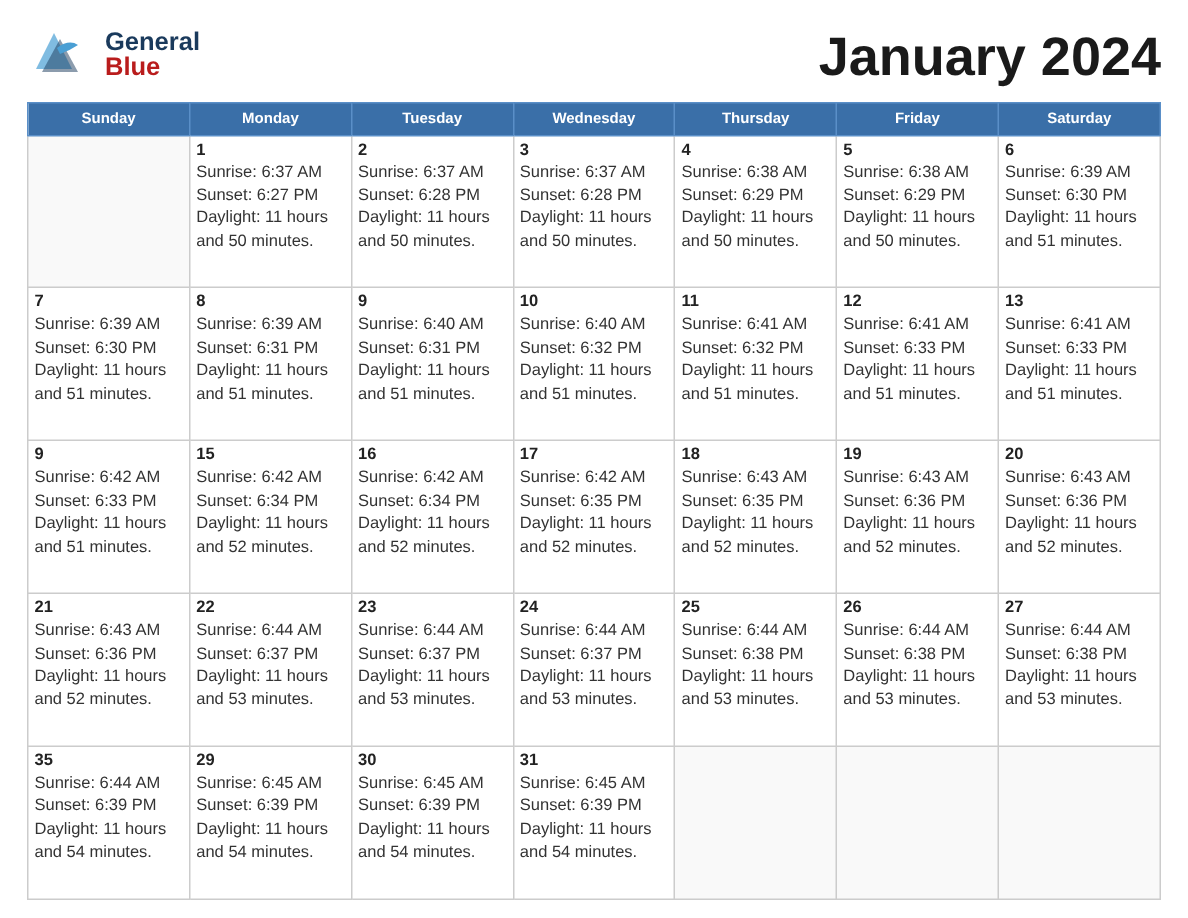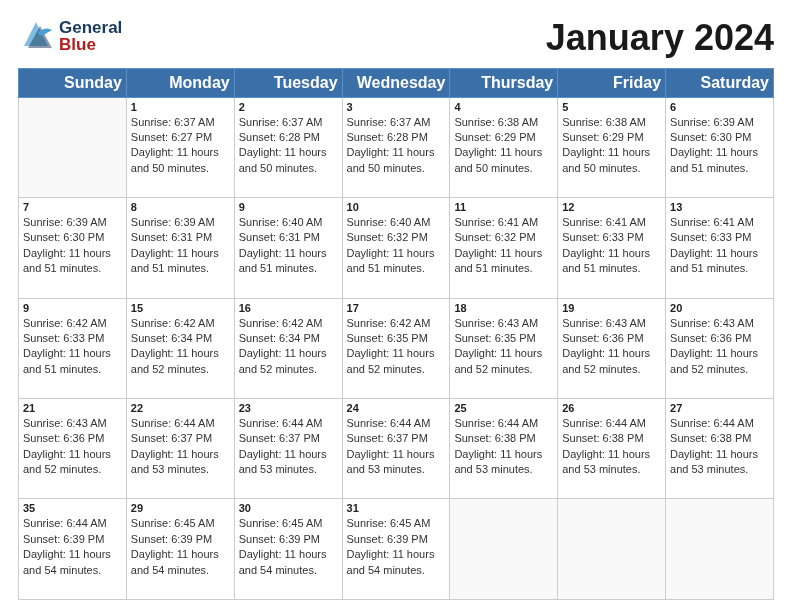--- a/index.html
+++ b/index.html
@@ -39,24 +39,24 @@
     .calendar {
       flex: 1;
       border: 1px solid #ccc;
       border-collapse: collapse;
       width: 100%;
       table-layout: fixed;
     }
     .calendar th {
       background: #3a6fa8;
       color: #fff;
-      font-size: 16px;
+      font-size: 10px;
       font-weight: bold;
       padding: 5px 4px;
-      text-align: right;
+      text-align: center;
       border: 1px solid #5a8fc8;
     }
     .calendar td {
       border: 1px solid #ccc;
       vertical-align: top;
       padding: 3px 4px;
       font-size: 9.5px;
       color: #222;
       height: 82px;
     }
@@ -69,21 +69,21 @@
       margin-bottom: 2px;
     }
     .day-info {
       font-size: 11px;
       line-height: 1.4;
       color: #333;
     }
     .logo-wrapper {
       display: flex;
       align-items: center;
-      gap: 5px;
+      gap: 16px;
     }
     .logo-icon {
       display: inline-block;
       width: 36px;
       height: 36px;
     }
     .logo-label {
       display: flex;
       flex-direction: column;
       line-height: 1;

